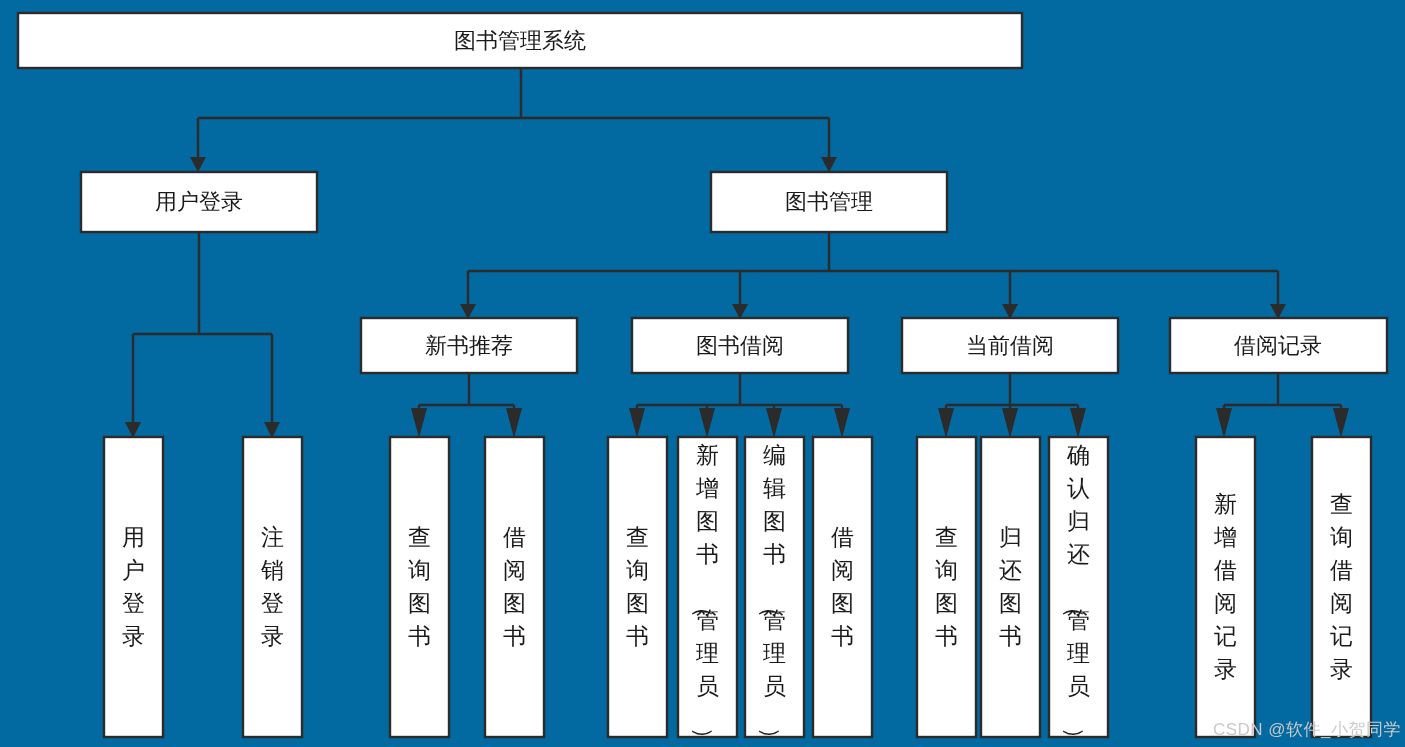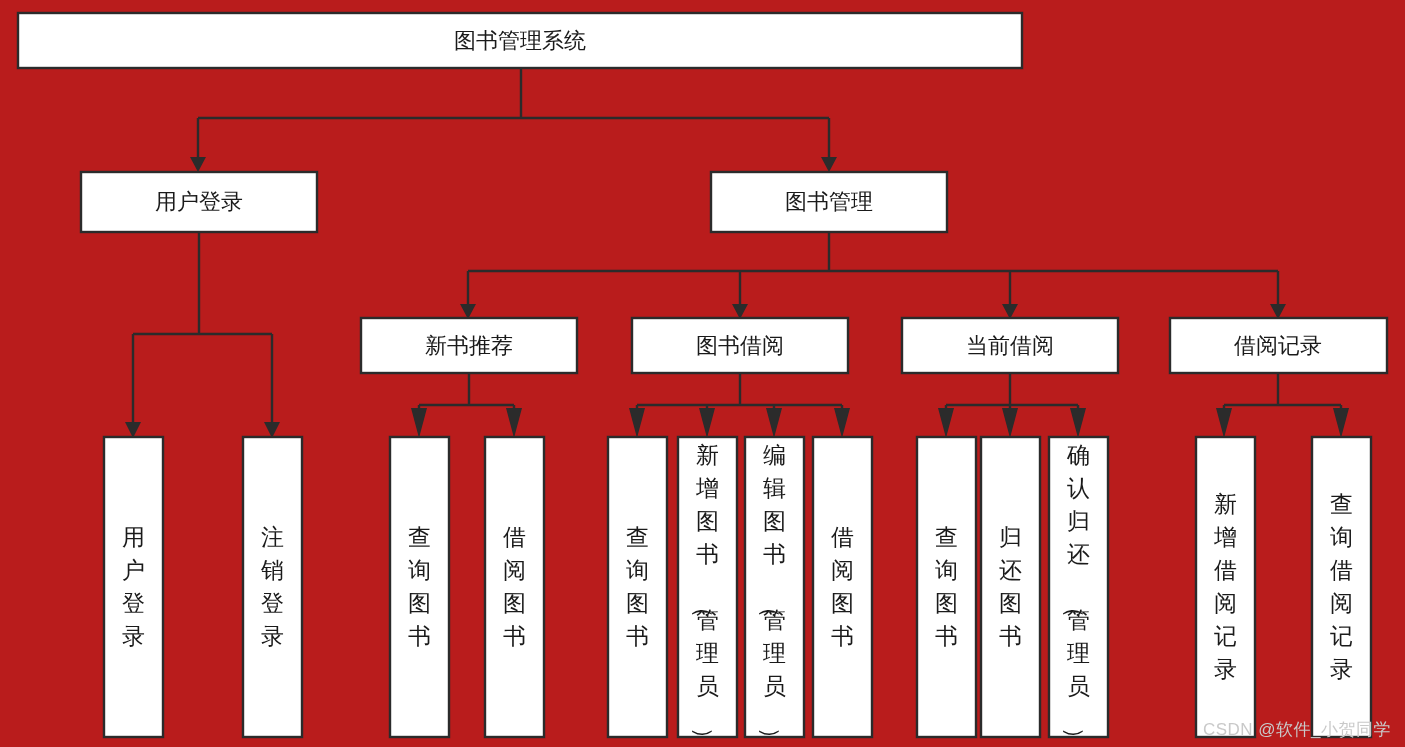--- a/index.html
+++ b/index.html
@@ -7,21 +7,21 @@
     padding: 0;
     background: #ffffff;
   }
   body {
     font-family: "Liberation Sans", "DejaVu Sans", sans-serif;
   }
   #diagram-root {
     position: relative;
     width: 1405px;
     height: 747px;
-    background: #b91c1c;
+    background: #0369a1;
     overflow: hidden;
   }
   svg.canvas {
     position: absolute;
     left: 0;
     top: 0;
     width: 1405px;
     height: 747px;
   }
   .node-box {
@@ -47,21 +47,21 @@
     dominant-baseline: middle;
   }
   .node-label-vertical {
     fill: #1a1a1a;
     font-family: "Liberation Sans", "DejaVu Sans", sans-serif;
     font-size: 23px;
     text-anchor: middle;
   }
   .watermark {
     position: absolute;
-    right: 14px;
+    right: 4px;
     bottom: 6px;
     color: #c9c9c9;
     font-size: 17px;
     font-family: "Liberation Sans", "DejaVu Sans", sans-serif;
     letter-spacing: 0.5px;
     white-space: nowrap;
     user-select: none;
   }
 </style>
 </head>

